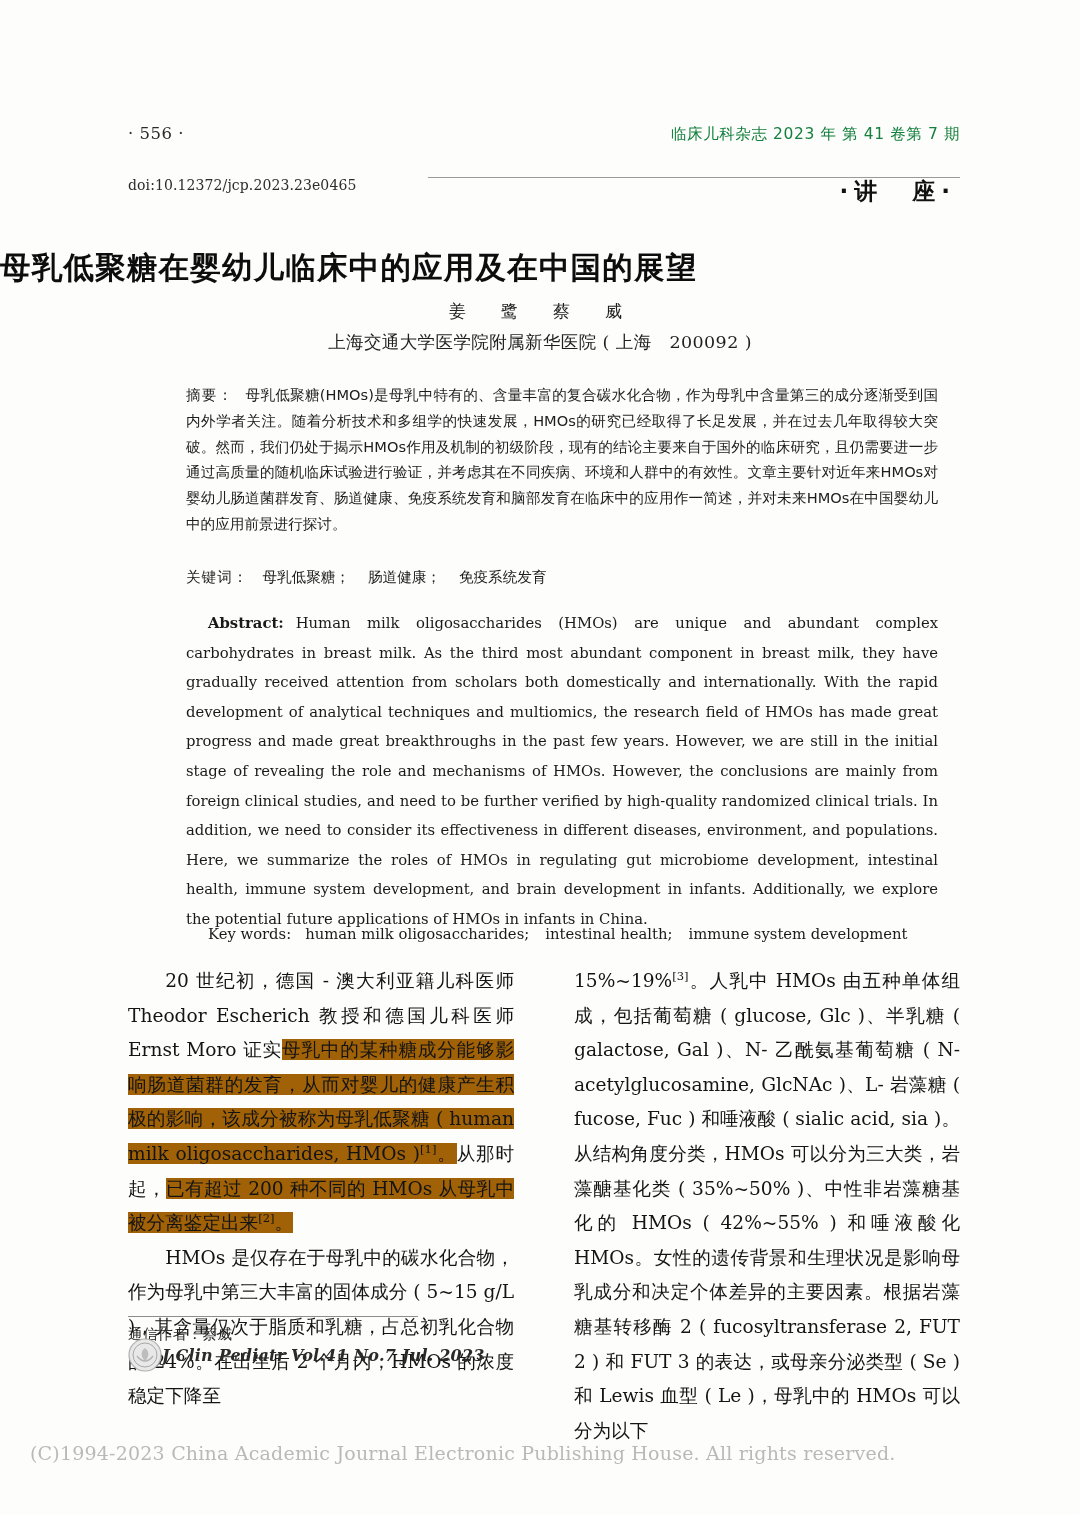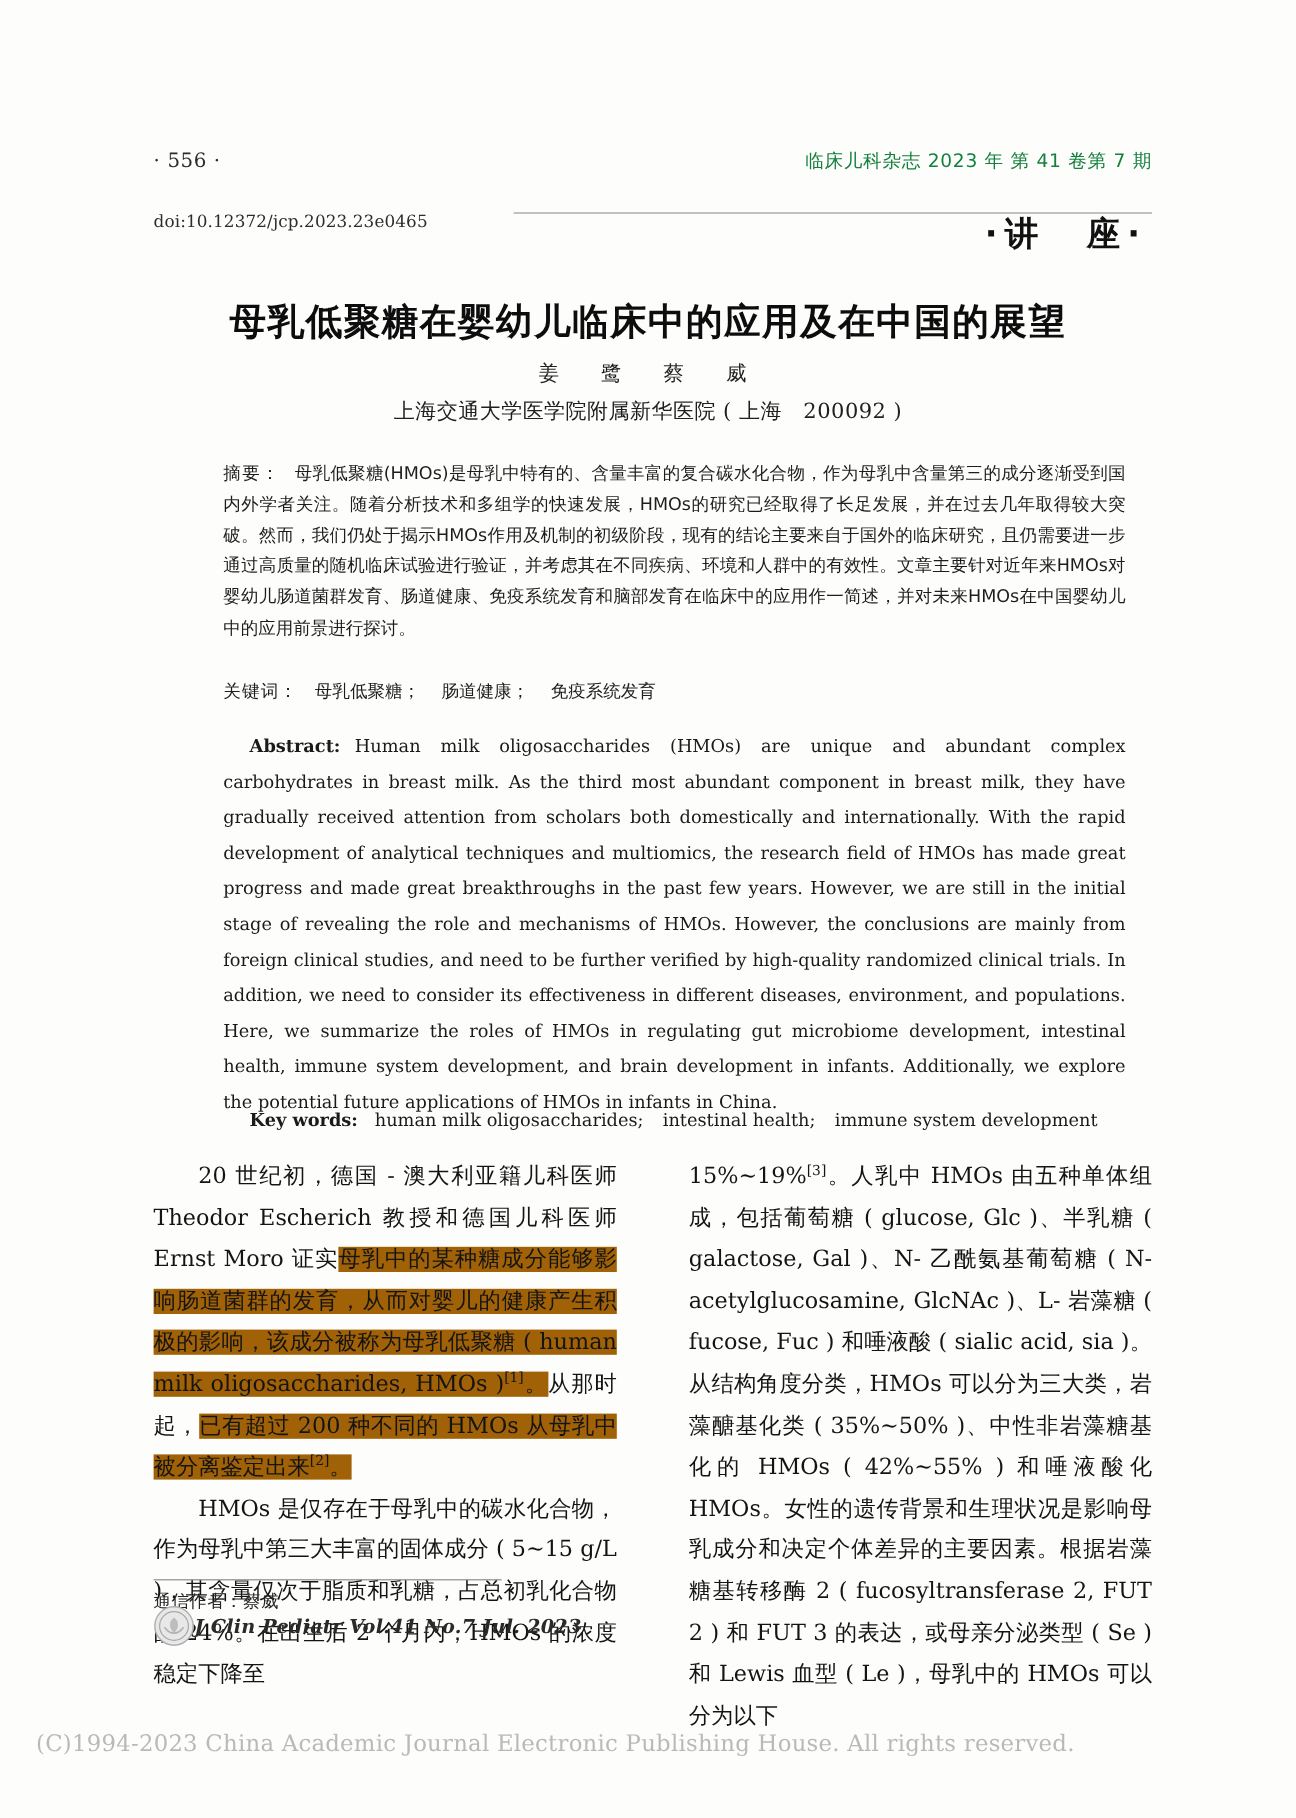--- a/index.html
+++ b/index.html
@@ -73,34 +73,34 @@
     left: 128px;
     font-size: 14px;
     letter-spacing: 0.1px;
     color: #2c2c2c;
     font-family: "DejaVu Serif", "Liberation Serif", serif;
   }
   .column-tag {
     position: absolute;
     top: 176px;
     right: 124px;
-    font-size: 28px;
+    font-size: 23px;
     font-weight: 700;
     letter-spacing: 6px;
     color: #111;
     font-family: "DejaVu Sans", "Liberation Sans", sans-serif;
   }
 
   
   .article-title {
     position: absolute;
     top: 228px;
     left: 0;
     width: 1080px;
-    text-align: center;
+    text-align: left;
     font-size: 30.5px;
     font-weight: 700;
     letter-spacing: 1.2px;
     color: #0d0d0d;
     font-family: "DejaVu Sans", "Liberation Sans", sans-serif;
   }
   .authors {
     position: absolute;
     top: 300px;
     left: 0;
@@ -190,21 +190,21 @@
     position: absolute;
     top: 920px;
     left: 186px;
     width: 752px;
     font-size: 14.8px;
     line-height: 28px;
     text-indent: 22px;
     color: #1a1a1a;
     font-family: "DejaVu Serif", "Liberation Serif", serif;
   }
-  .en-keywords .lbl { font-weight: 700; margin-right: 14px; }
+  .en-keywords .lbl { font-weight: 400; margin-right: 14px; }
   .en-keywords .kw { margin-right: 16px; }
 
   
   .body-cols {
     position: absolute;
     top: 964px;
     left: 128px;
     width: 832px;
     height: 340px;
   }

